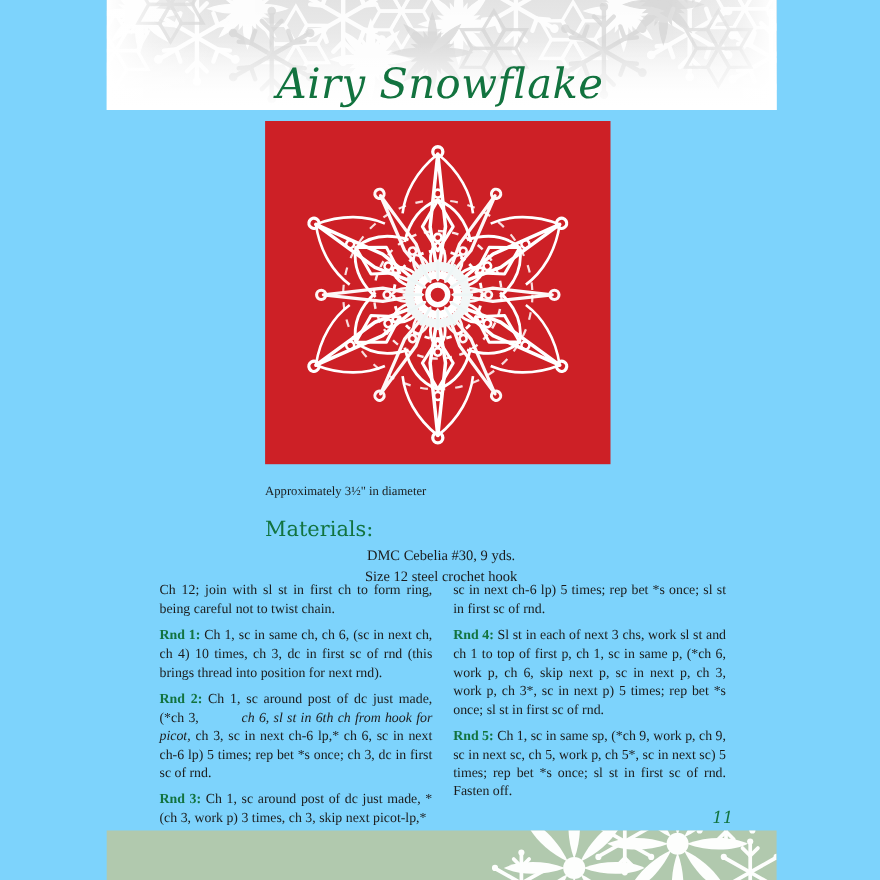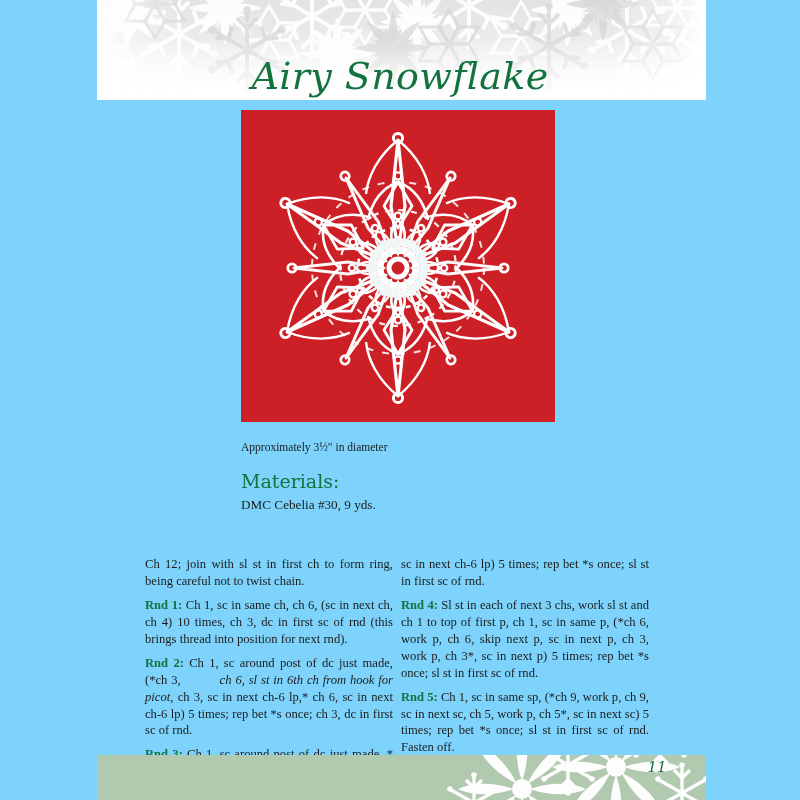--- a/index.html
+++ b/index.html
@@ -106,31 +106,32 @@
     font-family: "DejaVu Serif", "Liberation Serif", serif;
     font-size: 19px;
     color: #12733f;
     margin: 0 0 4px 0;
     line-height: 1.2;
   }
   .materials-line {
     font-size: 13.2px;
     line-height: 1.42;
     margin: 0;
+    text-align: center;
   }
 
   
   .cols {
     position: absolute;
     left: 145px;
-    top: 556px;
+    top: 528px;
     width: 516px;
     height: 185px;
     display: flex;
-    gap: 8px;
+    gap: 19px;
   }
   .col {
     width: 248px;
     font-size: 12.6px;
     line-height: 1.345;
     text-align: justify;
     text-justify: inter-word;
   }
   .col p {
     margin: 0 0 7px 0;
@@ -155,21 +156,21 @@
   .footer-band svg.foot-flakes {
     position: absolute;
     right: 0;
     top: -40px;
     width: 260px;
     height: 95px;
   }
   .page-number {
     position: absolute;
     left: 644px;
-    top: 758px;
+    top: 734px;
     width: 26px;
     text-align: center;
     z-index: 9;
     font-family: "DejaVu Serif", "Liberation Serif", serif;
     font-style: italic;
     font-size: 15px;
     color: #12733f;
   }
 </style>
 </head>
@@ -351,20 +352,21 @@
           <line x1="0" y1="-14" x2="0" y2="-32" transform="rotate(330)"></line>
         </g>
       </g>
     </svg>
   </div>
 
   <div class="caption-block">
     <p class="caption">Approximately 3½" in diameter</p>
     <p class="materials-head">Materials:</p>
     <p class="materials-line">DMC Cebelia #30, 9 yds.</p>
+    <p class="materials-line">Size 12 steel crochet hook</p>
   </div>
 
   <div class="cols">
 
     <div class="col">
       <p>Ch 12; join with sl st in first ch to form ring, being careful not to twist chain.</p>
 
       <p><span class="rnd">Rnd 1:</span><span> Ch 1, sc in same ch, ch 6, (sc in next ch, ch 4) 10 times, ch 3, dc in first sc of rnd (this brings thread into position for next rnd).</span></p>
 
       <p><span class="rnd">Rnd 2:</span><span> Ch 1, sc around post of dc just made, (*ch 3, </span><span class="ital">ch 6, sl st in 6th ch from hook for picot,</span><span> ch 3, sc in next ch-6 lp,* ch 6, sc in next ch-6 lp) 5 times; rep bet *s once; ch 3, dc in first sc of rnd.</span></p>

